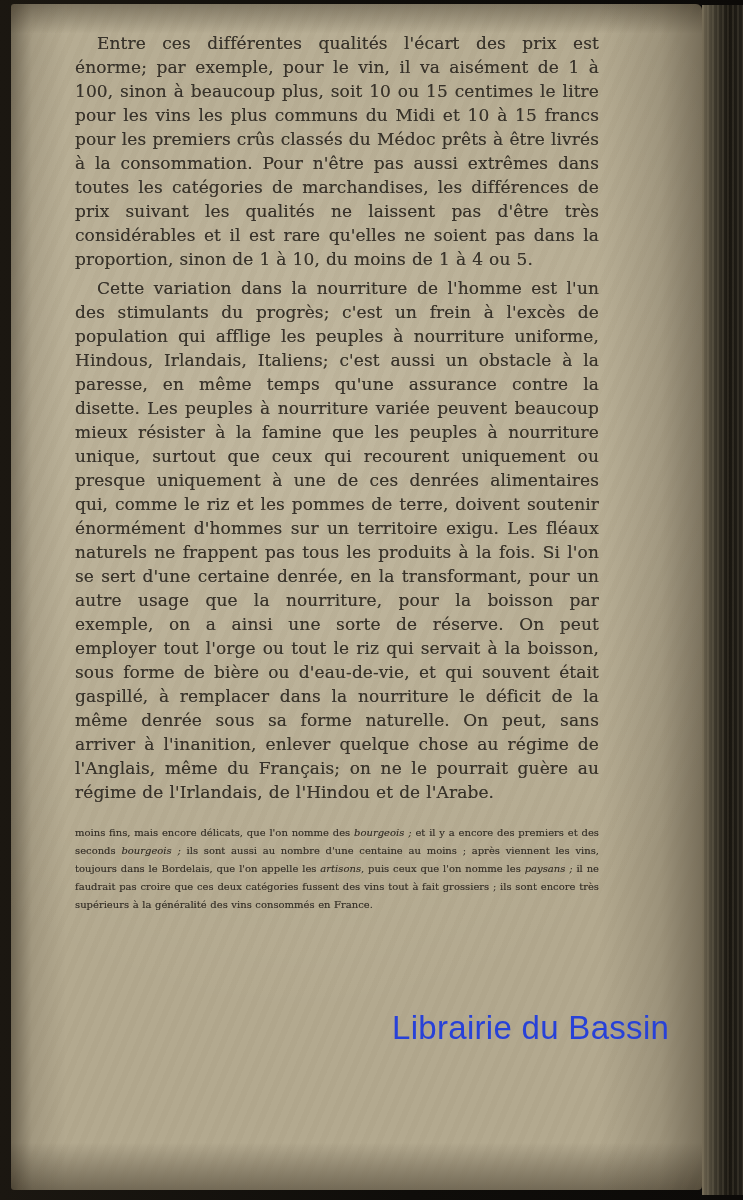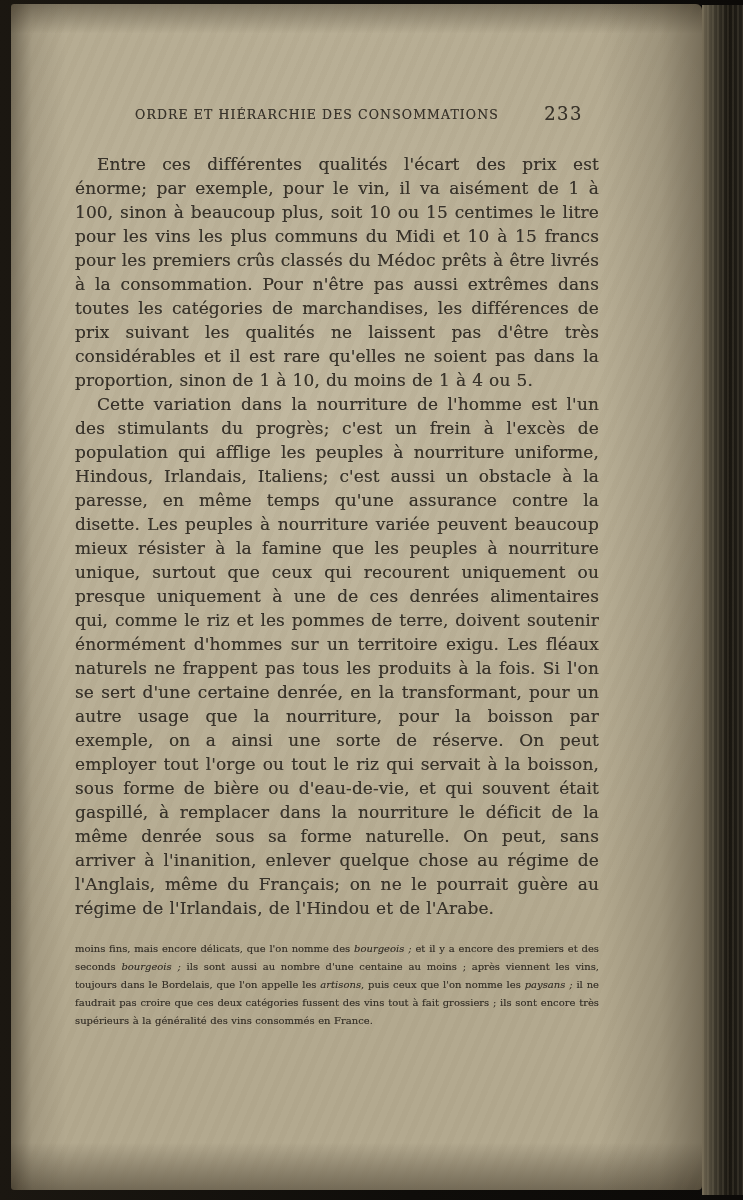--- a/index.html
+++ b/index.html
@@ -39,50 +39,47 @@
   .running-title {
     position:absolute; left:0; right:40px; top:4px; text-align:center;
     font-size:12.5px; letter-spacing:1.1px; white-space:nowrap;
   }
   .page-number {
     position:absolute; right:16px; top:0;
     font-size:18px; letter-spacing:1.5px;
   }
   .body-text { margin-top:27px; font-size:17px; line-height:24px; text-align:justify; }
   .para { text-indent:22px; word-spacing:0.5px; letter-spacing:0.1px; }
-  .para + .para { }
+  .para + .para { margin-top:5px; }
   .footnote {
     margin-top:20px; font-size:10px; line-height:18px;
     text-align:justify; word-spacing:0.4px;
   }
   .watermark {
     position:absolute; left:392px; top:1009px; z-index:5;
     font-family:"Liberation Sans", sans-serif; font-size:33px; letter-spacing:0.3px;
     color:var(--watermark_blue, #2741d8); white-space:nowrap;
   }
 </style>
 </head>
 <body>
 
 <div class="photo">
 
   <div class="paper">
     <div class="page-inner">
 
-      <header class="running-head">
-        <span class="running-title">ORDRE ET HIÉRARCHIE DES CONSOMMATIONS</span>
-        <span class="page-number">233</span>
-      </header>
 
       <main class="body-text">
         <p class="para">Entre ces différentes qualités l'écart des prix est énorme; par exemple, pour le vin, il va aisément de 1 à 100, sinon à beaucoup plus, soit 10 ou 15 centimes le litre pour les vins les plus communs du Midi et 10 à 15 francs pour les premiers crûs classés du Médoc prêts à être livrés à la consommation. Pour n'être pas aussi extrêmes dans toutes les catégories de marchandises, les différences de prix suivant les qualités ne laissent pas d'être très considérables et il est rare qu'elles ne soient pas dans la proportion, sinon de 1 à 10, du moins de 1 à 4 ou 5.</p>
         <p class="para">Cette variation dans la nourriture de l'homme est l'un des stimulants du progrès; c'est un frein à l'excès de population qui afflige les peuples à nourriture uniforme, Hindous, Irlandais, Italiens; c'est aussi un obstacle à la paresse, en même temps qu'une assurance contre la disette. Les peuples à nourriture variée peuvent beaucoup mieux résister à la famine que les peuples à nourriture unique, surtout que ceux qui recourent uniquement ou presque uniquement à une de ces denrées alimentaires qui, comme le riz et les pommes de terre, doivent soutenir énormément d'hommes sur un territoire exigu. Les fléaux naturels ne frappent pas tous les produits à la fois. Si l'on se sert d'une certaine denrée, en la transformant, pour un autre usage que la nourriture, pour la boisson par exemple, on a ainsi une sorte de réserve. On peut employer tout l'orge ou tout le riz qui servait à la boisson, sous forme de bière ou d'eau-de-vie, et qui souvent était gaspillé, à remplacer dans la nourriture le déficit de la même denrée sous sa forme naturelle. On peut, sans arriver à l'inanition, enlever quelque chose au régime de l'Anglais, même du Français; on ne le pourrait guère au régime de l'Irlandais, de l'Hindou et de l'Arabe.</p>
       </main>
 
       <aside class="footnote"><span>moins fins, mais encore délicats, que l'on nomme des </span><i>bourgeois ;</i><span> et il y a encore des premiers et des seconds </span><i>bourgeois ;</i><span> ils sont aussi au nombre d'une centaine au moins ; après viennent les vins, toujours dans le Bordelais, que l'on appelle les </span><i>artisons</i><span>, puis ceux que l'on nomme les </span><i>paysans ;</i><span> il ne faudrait pas croire que ces deux catégories fussent des vins tout à fait grossiers ; ils sont encore très supérieurs à la généralité des vins consommés en France.</span></aside>
 
     </div>
   </div>
 
   <div class="fore-edge"></div>
 
+  <div class="watermark">Librairie du Bassin</div>
 
 </div>
 
 </body></html>

